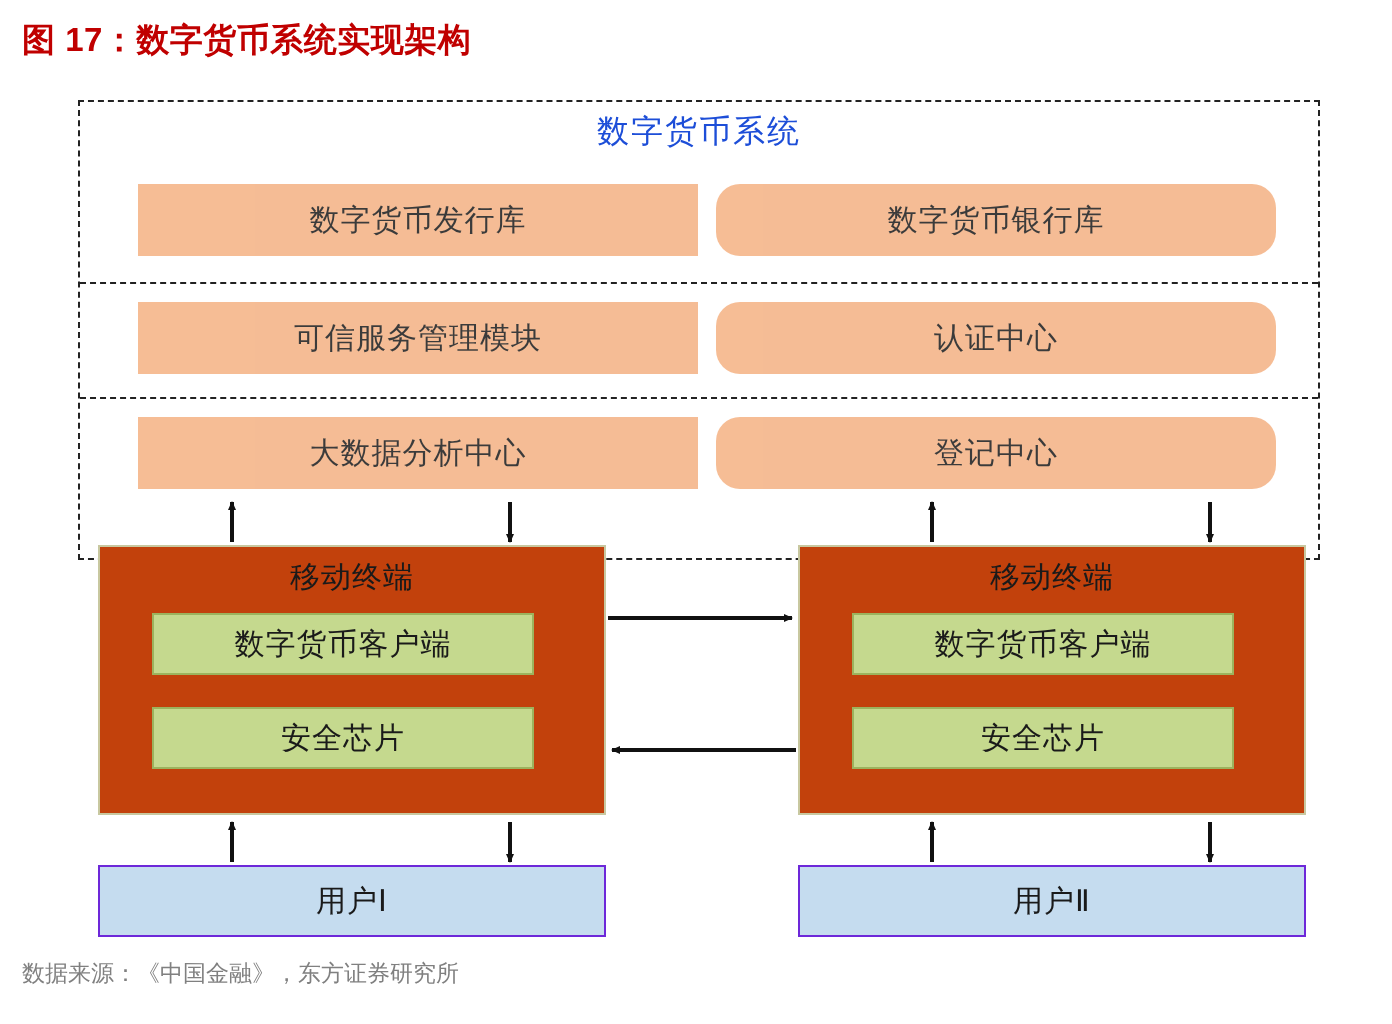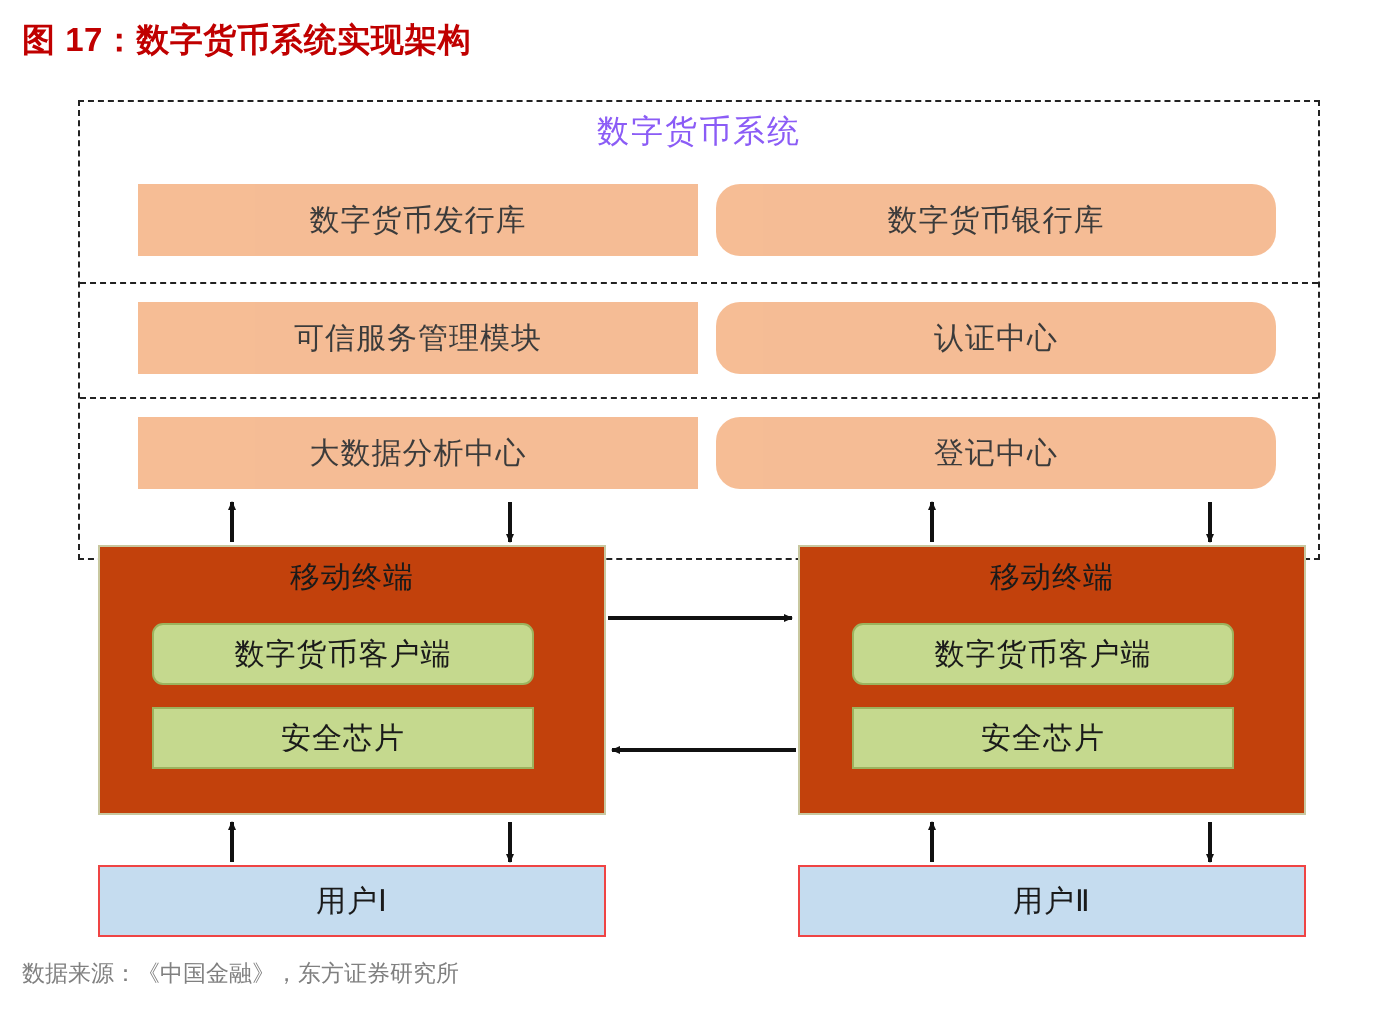--- a/index.html
+++ b/index.html
@@ -58,21 +58,21 @@
     box-sizing: border-box;
     background: #ffffff;
   }
   .system-title {
     position: absolute;
     left: 0;
     top: 8px;
     width: 100%;
     text-align: center;
     font-size: 32px;
-    color: #8b5cf6;
+    color: #1d4ed8;
     letter-spacing: 2px;
   }
   
   .divider {
     position: absolute;
     left: 0;
     width: 100%;
     border-top: 2px dashed #222;
   }
   .divider.d1 { top: 180px; }
@@ -126,30 +126,30 @@
     background: #c5d98e;
     border: 2px solid #9cb35e;
     box-sizing: border-box;
     display: flex;
     align-items: center;
     justify-content: center;
     font-size: 30px;
     color: #1a1a1a;
     letter-spacing: 1px;
   }
-  .green.g1 { top: 76px; border-radius: 11px; }
+  .green.g1 { top: 66px; }
   .green.g2 { top: 160px; }
 
   
   .user-box {
     position: absolute;
     width: 508px;
     height: 72px;
     background: #c5dcef;
-    border: 2px solid #ef4444;
+    border: 2px solid #6d28d9;
     box-sizing: border-box;
     display: flex;
     align-items: center;
     justify-content: center;
     font-size: 30px;
     color: #1a1a1a;
     letter-spacing: 1px;
   }
   .user-box.left { left: 98px; top: 795px; }
   .user-box.right { left: 798px; top: 795px; }

